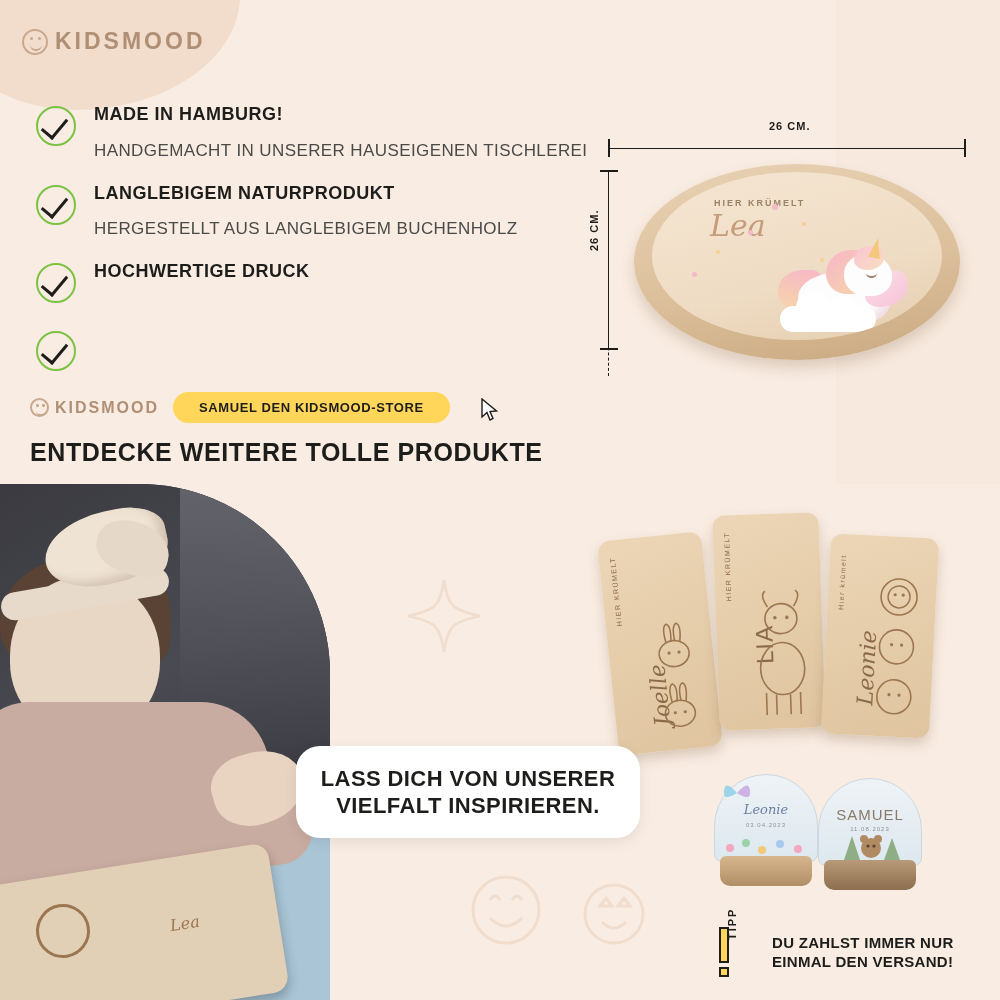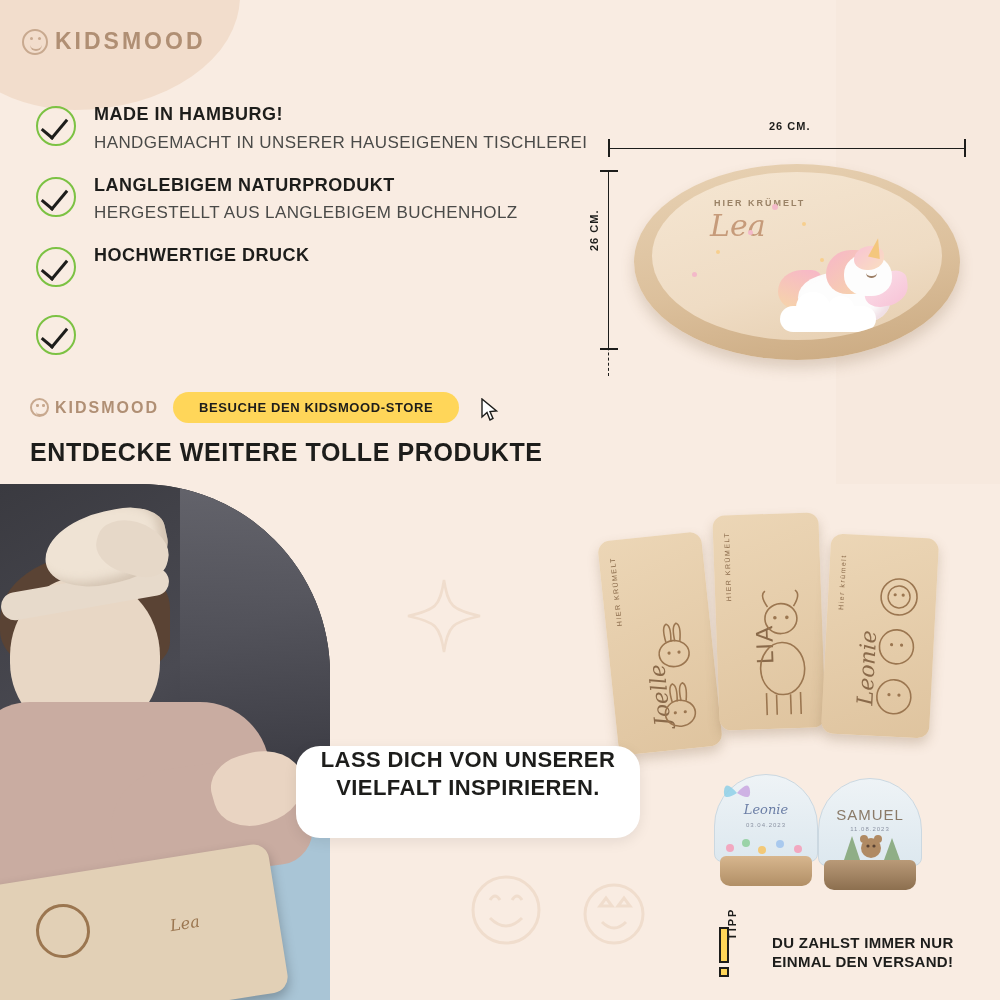--- a/index.html
+++ b/index.html
@@ -95,21 +95,21 @@
     font-size: 18px;
     font-weight: 700;
     letter-spacing: 0.5px;
     color: #1d1d1b;
     line-height: 1.15;
   }
   .feature-text .f-sub {
     font-size: 17px;
     color: #4a4a48;
     letter-spacing: 0.4px;
-    margin-top: 8px;
+    margin-top: 16px;
   }
 
   
   .product-wrap {
     position: absolute;
     left: 586px; top: 136px;
     width: 400px; height: 250px;
   }
   .dim-top-label {
     position: absolute;
@@ -539,21 +539,21 @@
     letter-spacing: 2px;
   }
 
   
   .bubble {
     position: absolute;
     left: 296px; top: 262px;
     width: 344px; height: 92px;
     background: #fff;
     border-radius: 24px;
-    display: flex; align-items: flex-start; justify-content: center;
+    display: flex; align-items: center; justify-content: center;
     text-align: center;
     box-shadow: 0 4px 14px rgba(0,0,0,.08);
   }
   .bubble span {
     font-size: 22px; font-weight: 700; color: #1d1d1b; line-height: 1.25;
     letter-spacing: .4px;
   }
 </style>
 </head>
 <body>
@@ -642,21 +642,21 @@
         </div>
       </div>
     </div>
   </div>
 
   <div class="store-row">
     <div class="store-logo">
       <div class="store-smile"></div>
       <div class="store-name">KIDSMOOD</div>
     </div>
-    <button class="store-btn">BESUCHE DEN KIDSMOOD-STORE</button>
+    <button class="store-btn">SAMUEL DEN KIDSMOOD-STORE</button>
   </div>
   <svg class="cursor-icon" viewBox="0 0 18 24">
     <path d="M1 1 L1 19 L6 14.5 L9 22 L12 20.5 L9 13.5 L15.5 13 Z" fill="#fff" stroke="#1d1d1b" stroke-width="1.4"></path>
   </svg>
   <div class="entdecke">ENTDECKE WEITERE TOLLE PRODUKTE</div>
 
   <div class="bottom">
 
     <div class="photo">
       <div class="ph-bg"></div>

